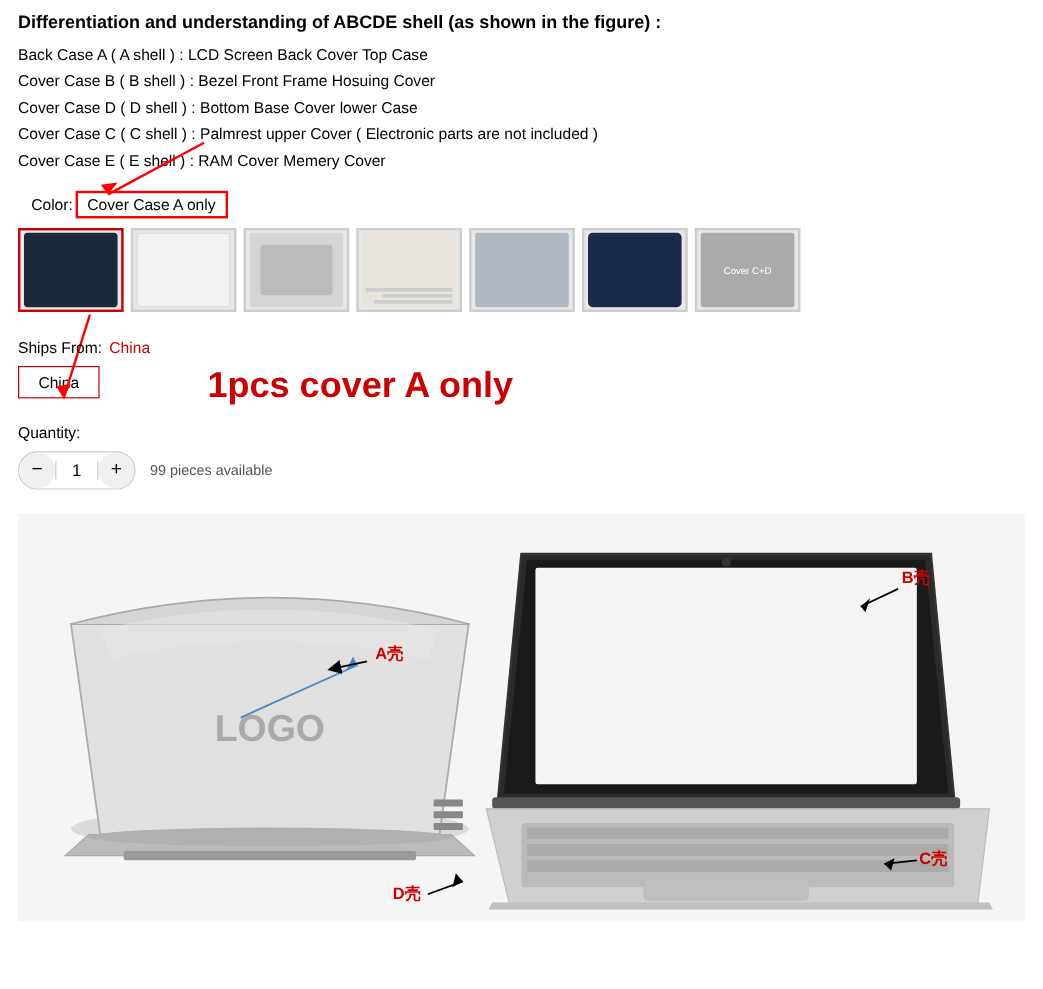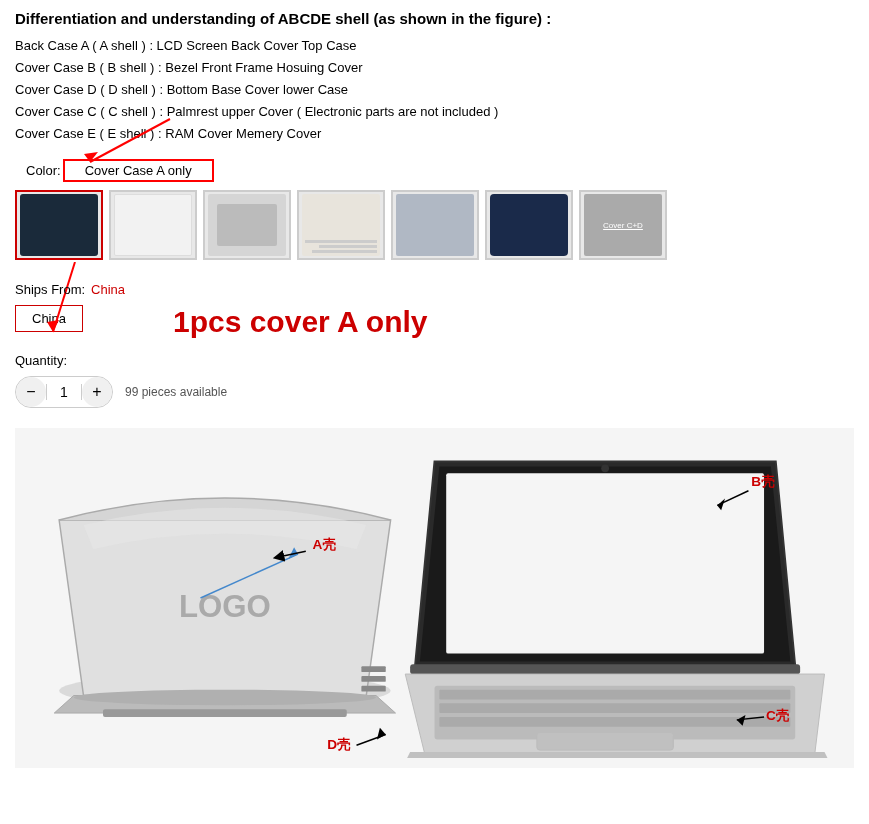--- a/index.html
+++ b/index.html
@@ -131,21 +131,21 @@
       <p>Cover Case D ( D shell ) : Bottom Base Cover lower Case</p>
       <p>Cover Case C ( C shell ) : Palmrest upper Cover ( Electronic parts are not included )</p>
       <p>Cover Case E ( E shell ) : RAM Cover Memery Cover</p>
     </div>
   </div>
 
   <div style="margin-top:14px; position:relative;">
 
     <div style="display:flex; align-items:center; margin-bottom:8px; position:relative;">
       <span style="font-size:13px; margin-right:2px;margin-left:11px;">Color:</span>
-      <span style="border:2px solid red; padding:2px 20px; font-size:13px; background:#fff; cursor:pointer;">Cover Case A only</span>
+      <span style="border:2px solid red; padding:2px 8px; font-size:13px; background:#fff; cursor:pointer;">Cover Case A only</span>
 
       <svg style="position:absolute; left:55px; top:-45px;" width="120" height="55" viewBox="0 0 120 55">
         <line x1="100" y1="5" x2="20" y2="48" stroke="red" stroke-width="2"></line>
         <polygon points="20,48 28,38 14,40" fill="red"></polygon>
       </svg>
     </div>
 
     <div class="thumbnails-row" style="position:relative;">
 
       <div class="thumb selected">
@@ -175,21 +175,21 @@
       <div class="thumb">
         <div style="width:78px;height:62px;background:#b0b8c4;border-radius:2px;"></div>
       </div>
 
       <div class="thumb">
         <div style="width:78px;height:62px;background:#1a2a4a;border-radius:4px;"></div>
       </div>
 
       <div class="thumb">
         <div style="width:78px;height:62px;background:#aaa;border-radius:2px;display:flex;align-items:center;justify-content:center;">
-          <span style="color:#fff;font-size:8px;text-align:center;text-decoration:underline;">Cover C+D</span>
+          <span style="color:#fff;font-size:8px;text-align:center;">Cover C+D</span>
         </div>
       </div>
 
       <svg style="position:absolute;left:30px;top:72px;" width="60" height="80" viewBox="0 0 60 80">
         <line x1="30" y1="0" x2="8" y2="70" stroke="red" stroke-width="2"></line>
         <polygon points="8,70 14,58 2,60" fill="red"></polygon>
       </svg>
     </div>
   </div>
 

